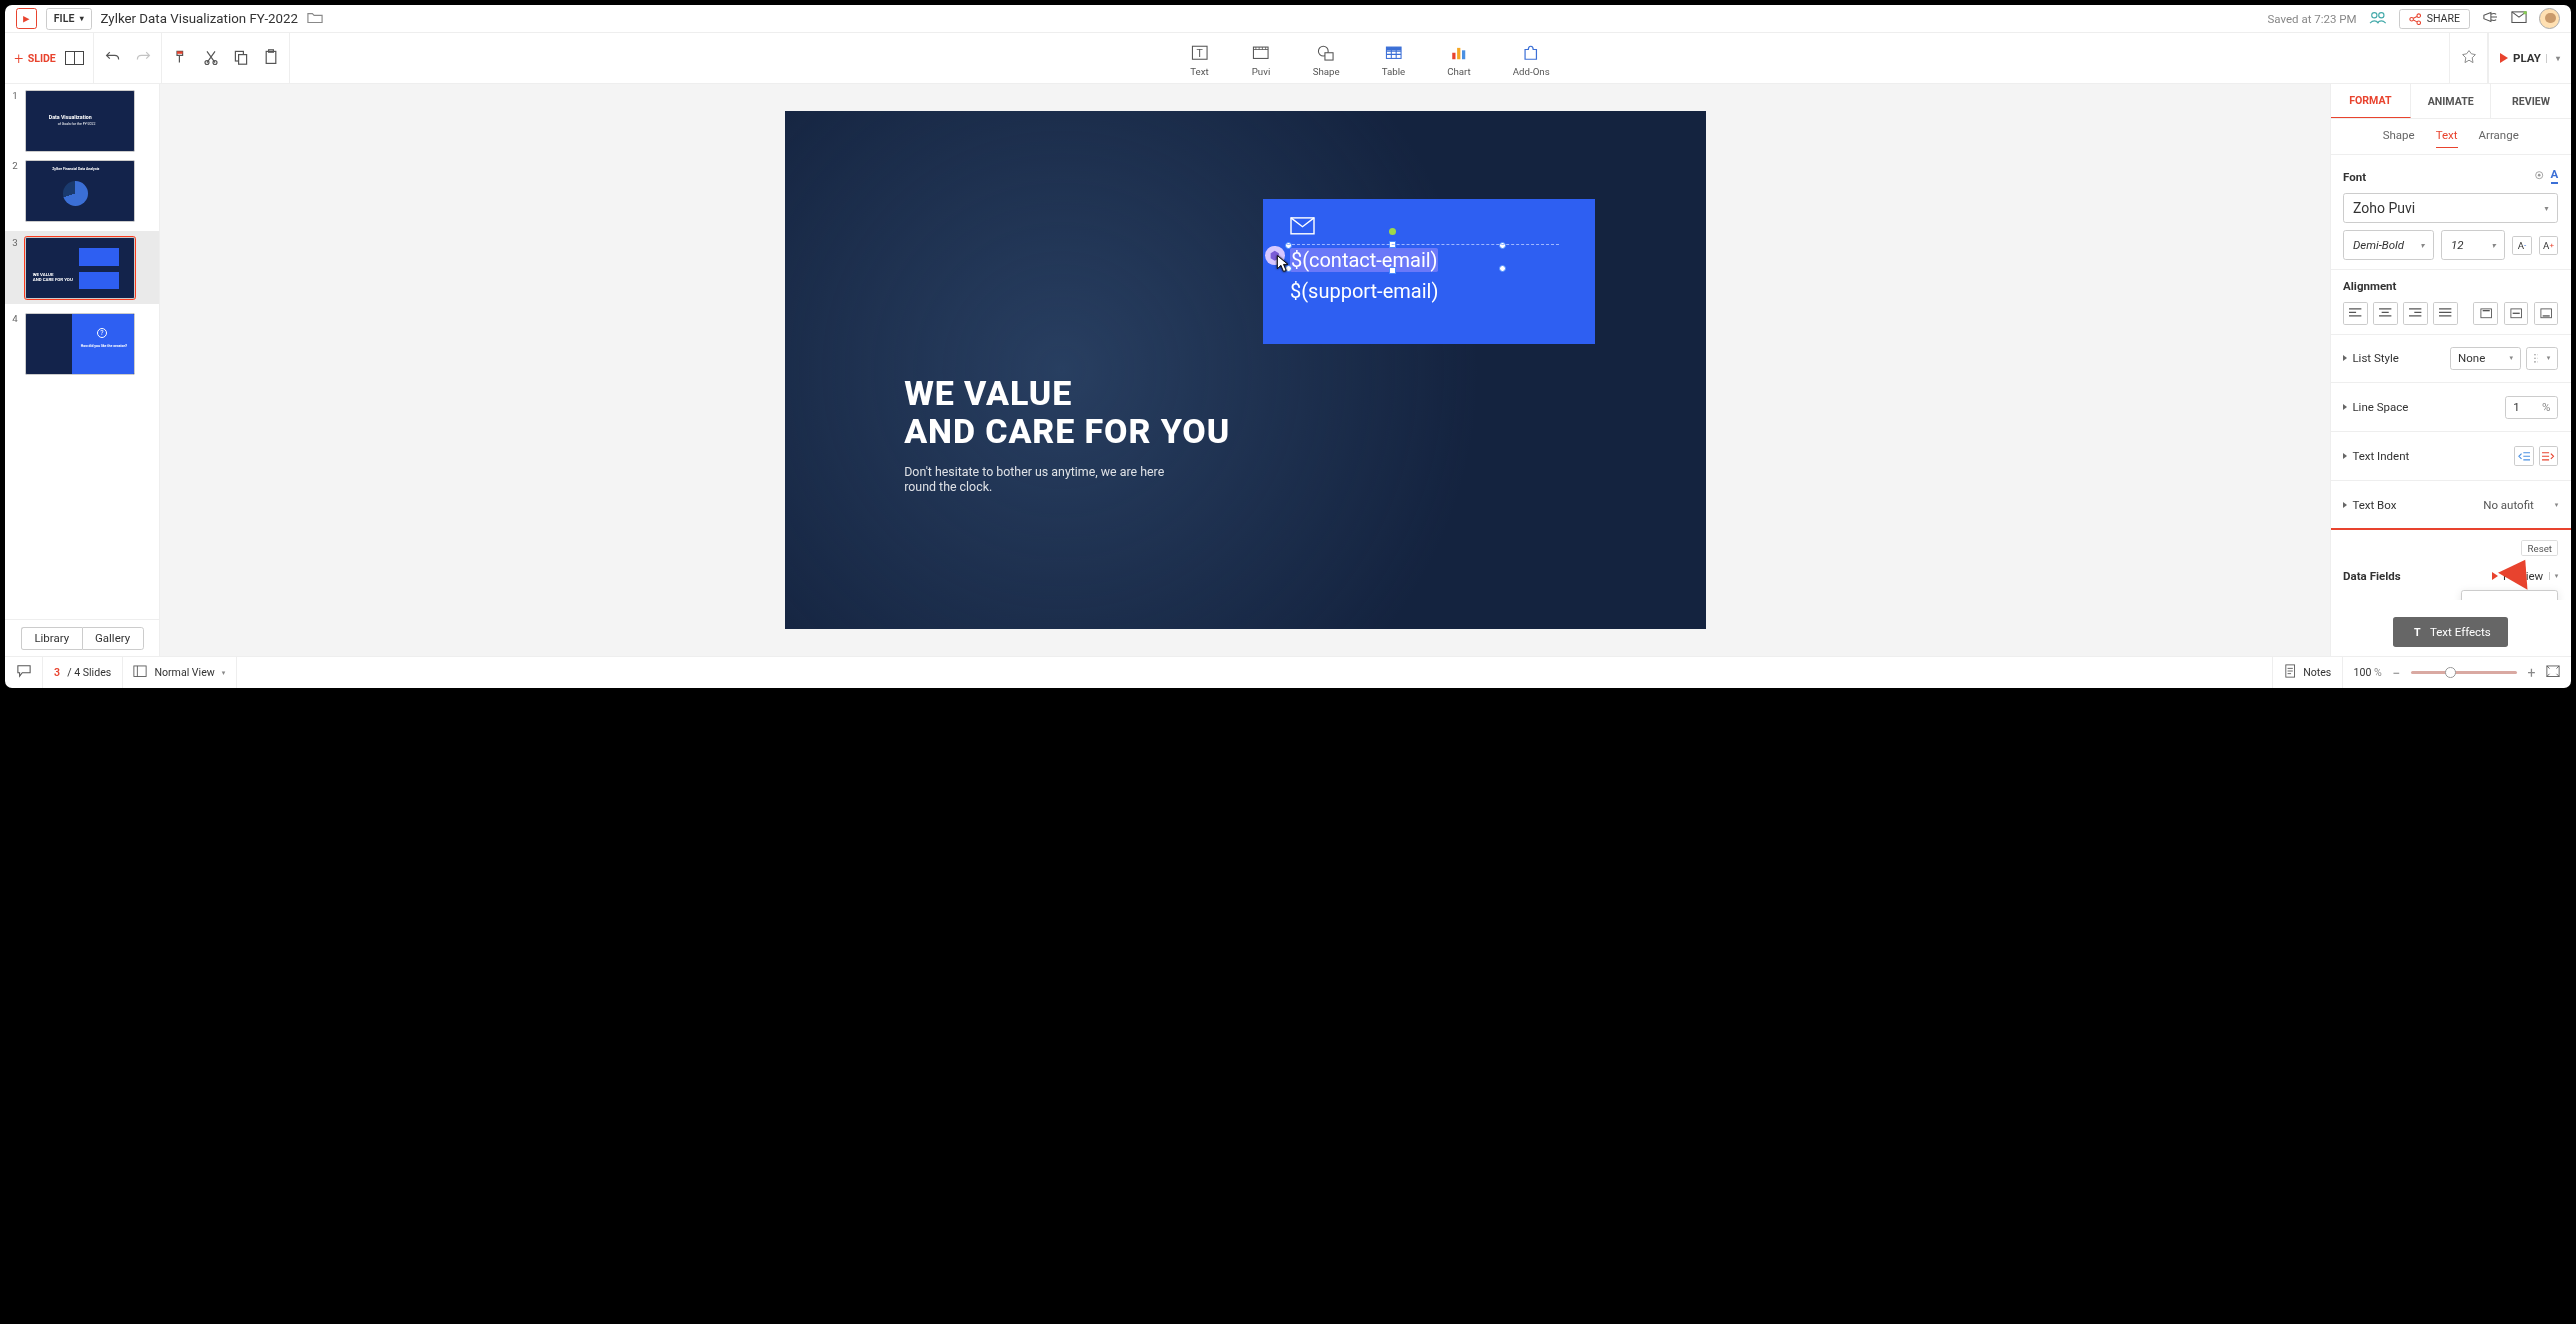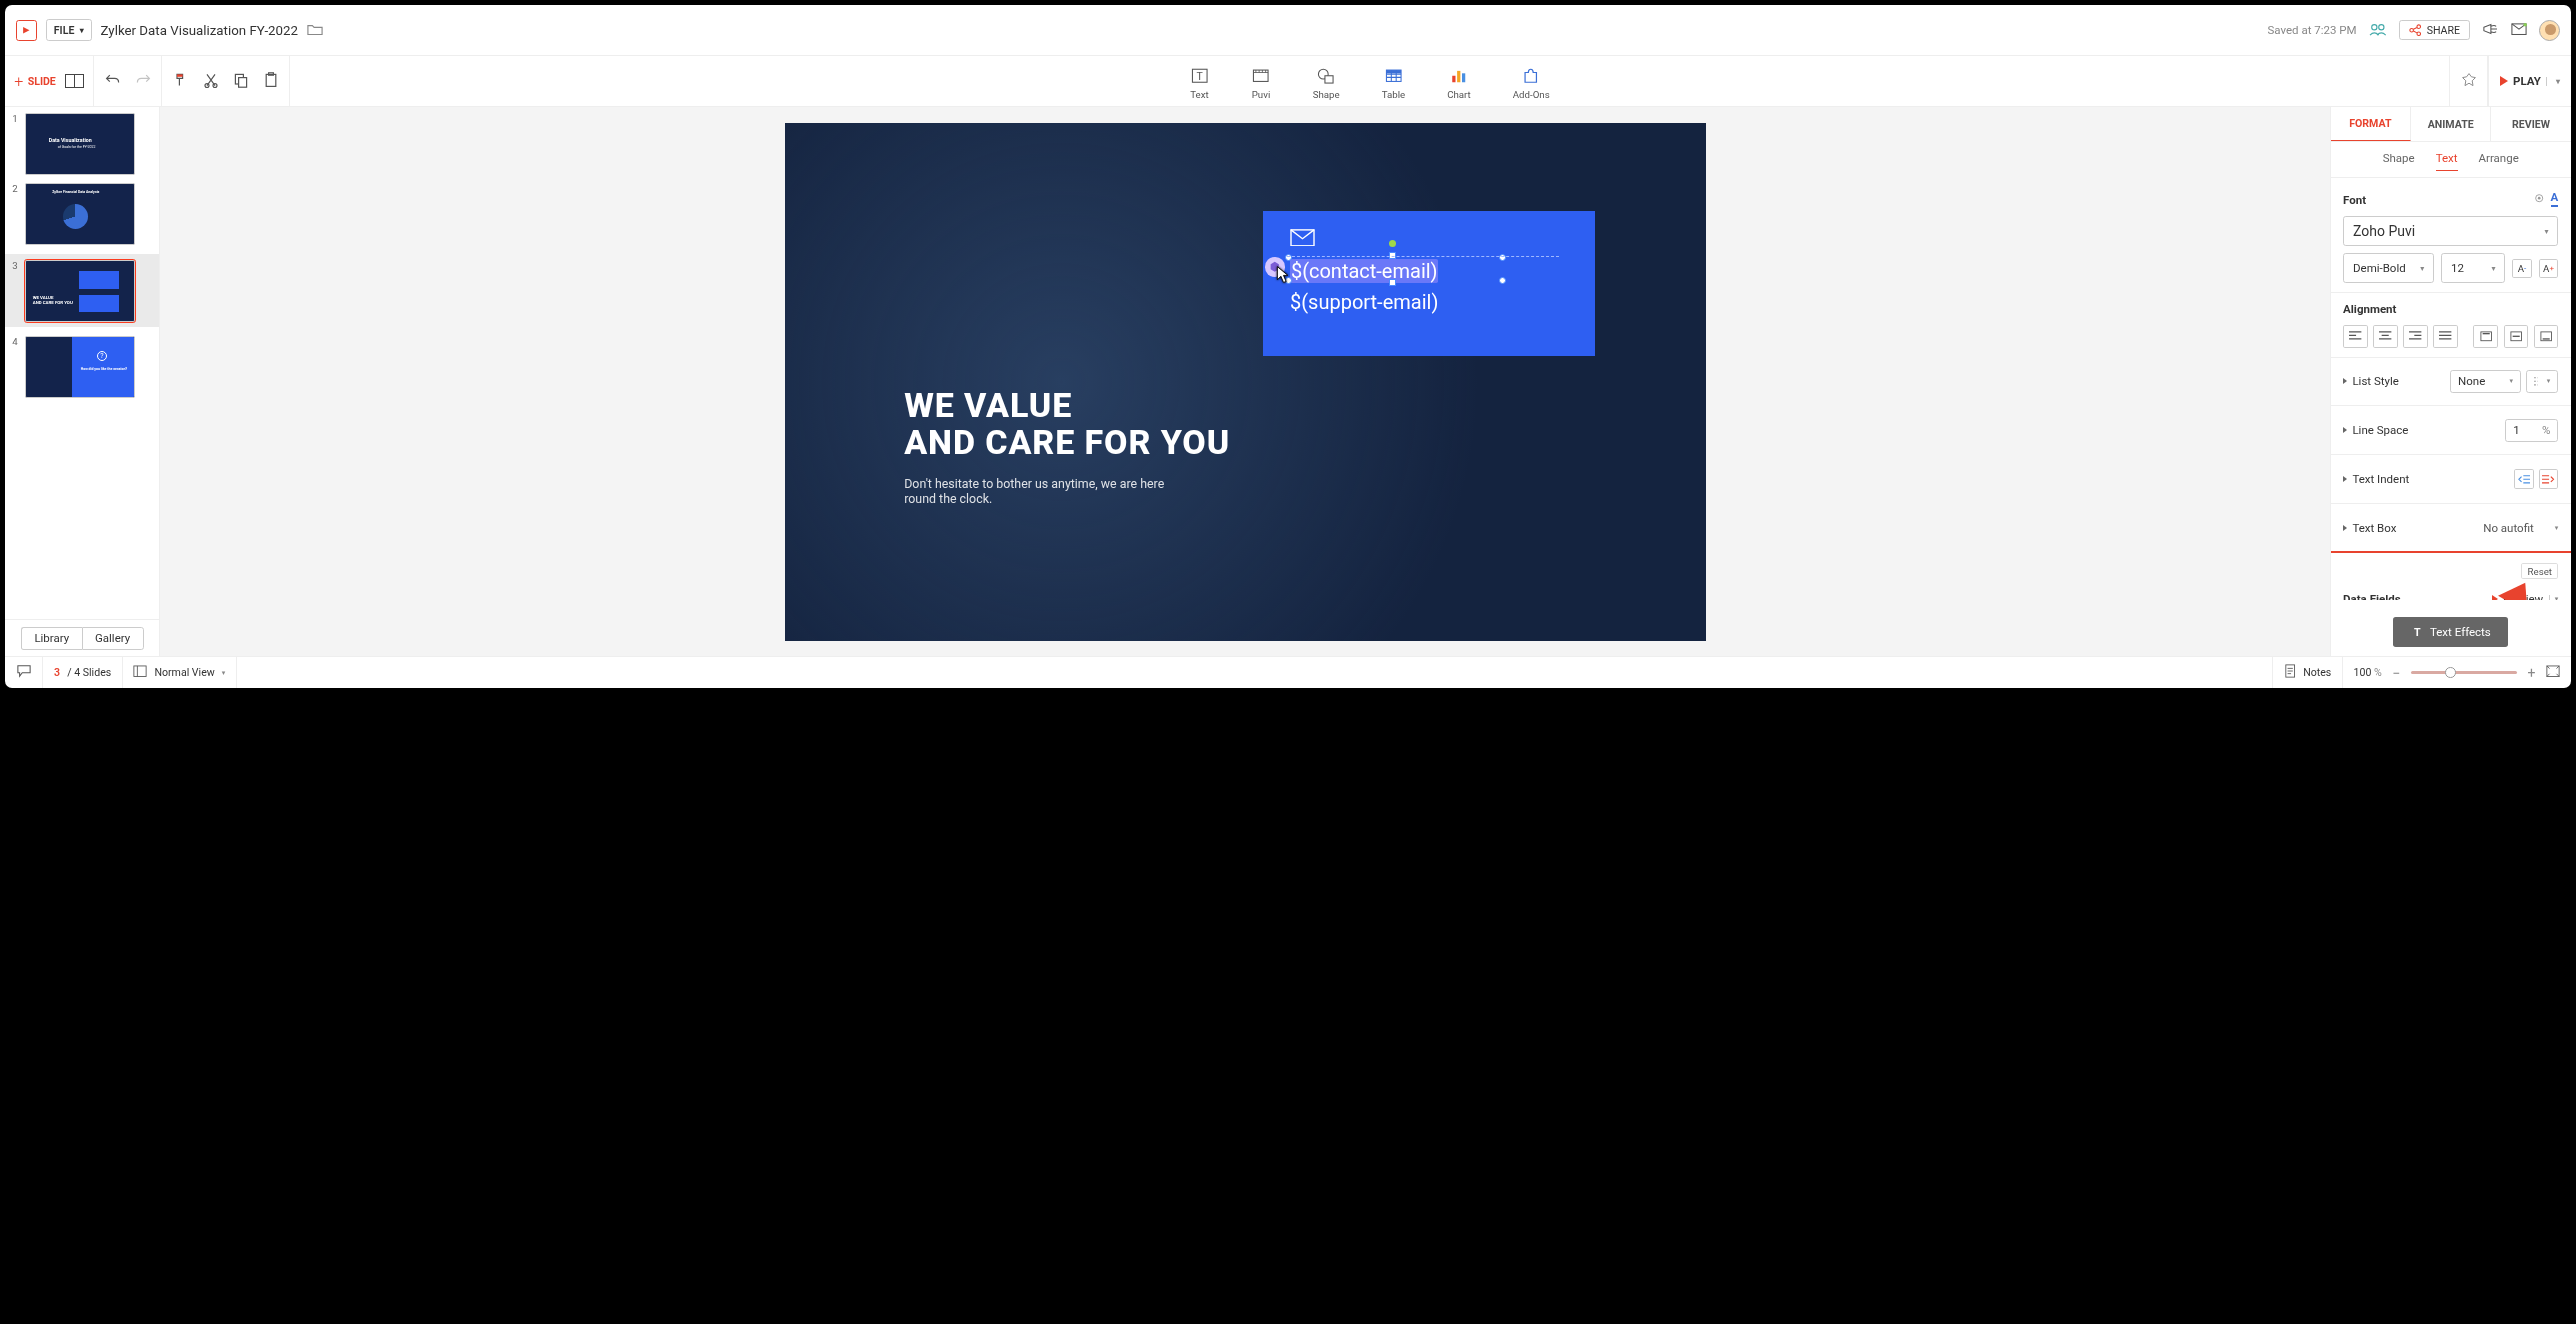--- a/index.html
+++ b/index.html
@@ -1,21 +1,21 @@
 <!DOCTYPE html>
 <html style="font-size:14px"><head>
 <meta charset="utf-8">
 <style>
 * { box-sizing: border-box; margin: 0; padding: 0; }
 body { font-family: -apple-system, "Segoe UI", Roboto, Helvetica, Arial, sans-serif; font-size: 11.5px; color: #333; background: #000; }
 .outer { background:#000; padding:5.3px; border-radius:10.6px; }
 .app { background:#fff; border-radius:7px; height:683px; display:flex; flex-direction:column; overflow:hidden; }
 
 
-.titlebar { height:51px; display:flex; align-items:center; padding:0 10.6px; border-bottom:0.9px solid #eee; gap:8.9px; position:relative;}
+.titlebar { height:28px; display:flex; align-items:center; padding:0 10.6px; border-bottom:0.9px solid #eee; gap:8.9px; position:relative;}
 .logo { width:21px; height:21px; border:1.8px solid #e8432e; border-radius:2.7px; display:flex; align-items:center; justify-content:center; color:#e8432e;}
 .filemenu { border:0.9px solid #ccc; border-radius:2.7px; padding:3.5px 7px; font-weight:600; font-size:10.6px; display:flex; align-items:center; gap:5.3px;}
 .doctitle { font-size:13.3px; }
 .folder-ic { color:#888; font-size:14px;}
 .titlebar .right { margin-left:auto; display:flex; align-items:center; gap:12.4px;}
 .saved {color:#888;}
 .share-btn{ border:0.9px solid #ccc; border-radius:2.7px; padding:2.7px 8.9px; font-weight:400; font-size:10.6px; display:flex; align-items:center;gap:5.3px;}
 .avatar{ width:21px;height:21px; border-radius:50%; background:#ffe0b2; position:relative; border:1.8px solid #aaa;}
 .avatar::after{content:""; position:absolute; top:3.5px;left:5.3px;width:10.6px;height:10.6px;border-radius:50%;background:#c99a6b;}
 
@@ -79,21 +79,21 @@
 .rtab{flex:1;display:flex;align-items:center;justify-content:center;font-size:10.6px;font-weight:700;color:#555;}
 .rtab.active{color:#e8432e;}
 .subtabs{display:flex;justify-content:center;gap:21px;padding:8.9px 0 5.3px;border-bottom:0.9px solid #eee;font-size:11.5px;}
 .subtabs span{color:#666;padding-bottom:5.3px;}
 .subtabs span.active{color:#e8432e;border-bottom:1.8px solid #e8432e;}
 .panelbody{flex:1;overflow:auto;padding:8.9px 12.4px;font-size:11.5px;}
 .sect-title{font-weight:700;margin:5.3px 0 8.9px;display:flex;align-items:center;}
 .sect-title .r{margin-left:auto;display:flex;gap:5.3px;}
 .fld{width:100%;height:30px;border:0.9px solid #ccc;border-radius:2.7px;display:flex;align-items:center;justify-content:space-between;padding:0 8.9px;margin-bottom:7px;background:#fff;}
 .row2{display:flex;gap:7px;align-items:center;margin-bottom:7px;}
-.row2 .fld{margin:0;}
+.row2 .fld{margin:0;font-style:italic;}
 .btn-sm{width:19.5px;height:19.5px;border:0.9px solid #ccc;border-radius:1.8px;display:flex;align-items:center;justify-content:center;}
 .hr{height:0.9px;background:#eee;margin:8.9px -12.4px;}
 .hr-red{height:1.8px;background:#e8432e;margin:8.9px -12.4px;}
 .align-row{display:flex;gap:5.3px;margin:7px 0 3.5px;}
 .align-btn{width:26.6px;height:23px;border:0.9px solid #ccc;border-radius:1.8px;display:flex;align-items:center;justify-content:center;font-size:9.7px;color:#555;}
 .prop-row{display:flex;align-items:center;min-height:30px;gap:7px;}
 .prop-row .label{display:flex;align-items:center;gap:5.3px;color:#333;}
 .chev{width:0;height:0;border-left:4.4px solid #666;border-top:3.5px solid transparent;border-bottom:3.5px solid transparent;}
 .prop-row .ctrl{margin-left:auto;}
 .minifld{height:23px;border:0.9px solid #ccc;border-radius:2.7px;display:flex;align-items:center;padding:0 7px;gap:5.3px;}

